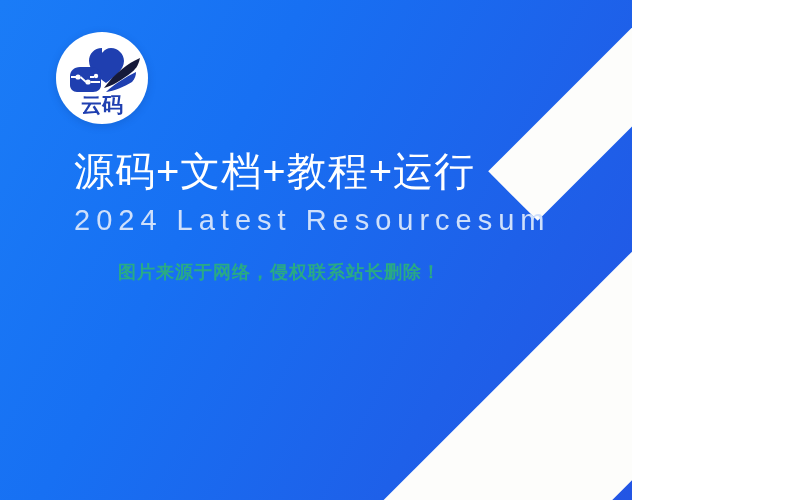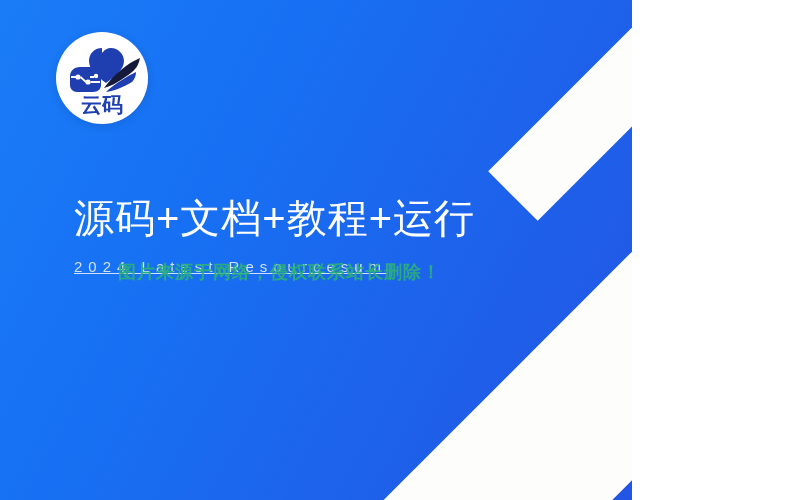--- a/index.html
+++ b/index.html
@@ -61,48 +61,46 @@
     overflow: hidden;
   }
   #logo-badge svg { display: block; }
 
   
   #headline-group {
     position: absolute;
     left: 74px;
     top: 145px;
     width: 640px;
-    margin-top: 47px;
   }
   #subtitle-cn {
     font-size: 40px;
     line-height: 52px;
     color: #ffffff;
     letter-spacing: 1px;
     white-space: nowrap;
     font-weight: 400;
   }
   #title-cn {
     margin-top: 12px;
     font-size: 46px;
     line-height: 56px;
     color: #ffffff;
     font-weight: bold;
     letter-spacing: 2px;
     white-space: nowrap;
   }
   #tagline-en {
     margin-top: 10px;
-    font-size: 15px;
+    font-size: 29px;
     line-height: 26px;
     color: #cfe0fb;
     letter-spacing: 6px;
     white-space: nowrap;
     font-weight: 400;
-    text-decoration: underline;
   }
 
   
   #watermark {
     position: absolute;
     left: 118px;
     top: 258px;
     font-size: 18px;
     line-height: 28px;
     font-weight: bold;

